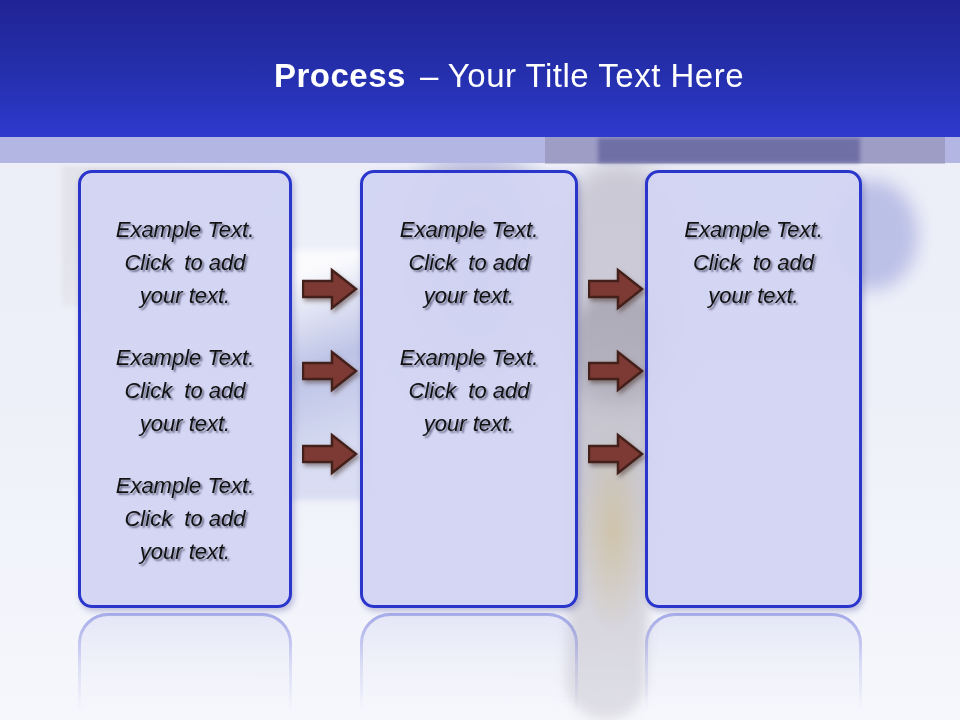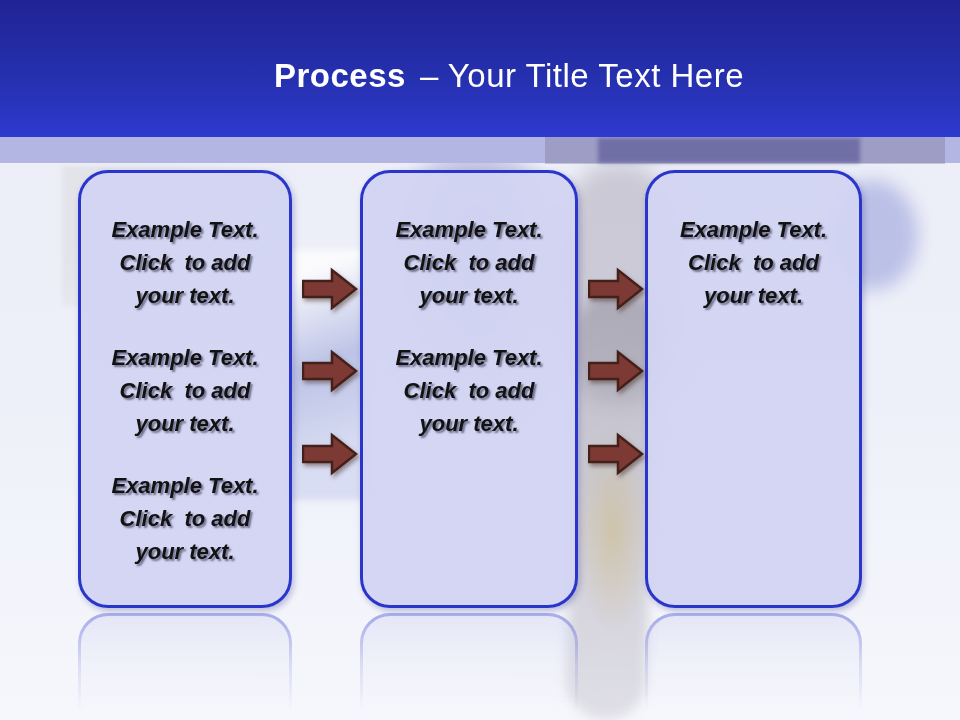--- a/index.html
+++ b/index.html
@@ -37,27 +37,26 @@
     filter:blur(6px);transform:rotate(2deg);z-index:0;}
   .gold-filigree{left:576px;top:425px;width:74px;height:210px;
     background:radial-gradient(ellipse at center,rgba(206,186,132,.55),rgba(206,186,132,0) 70%);
     filter:blur(2px);z-index:0;}
   .right-brush{left:826px;top:180px;width:92px;height:110px;border-radius:50%;
     background:rgba(118,128,208,.42);filter:blur(9px);z-index:0;}
   .torso-gray{left:552px;top:163px;width:135px;height:240px;border-radius:45%;
     background:rgba(148,143,158,.38);filter:blur(10px);z-index:0;}
   
   .pbox{
-    position:absolute;top:170px;height:438px;border-radius:30px;
+    position:absolute;top:170px;height:438px;border-radius:14px;
     border:3px solid #2a35cc;background:rgba(210,212,242,.95);
     box-shadow:2px 3px 6px rgba(50,50,140,.30);
     box-sizing:border-box;z-index:3;
     display:flex;flex-direction:column;align-items:center;
     padding-top:40px;
-    font-weight:bold;
   }
   .pbox.b1{left:78px;width:214px;}
   .pbox.b2{left:360px;width:218px;}
   .pbox.b3{left:645px;width:217px;}
   .para{margin-bottom:29px;text-align:center;cursor:text;}
   .line{
     font-size:22px;font-style:italic;line-height:33px;color:#121212;
     text-shadow:2px 2px 2px rgba(85,85,115,.80);white-space:pre;
   }
   

